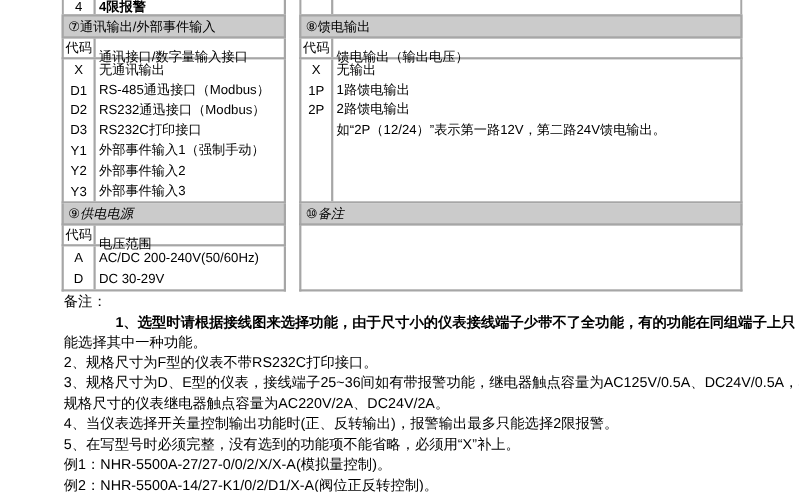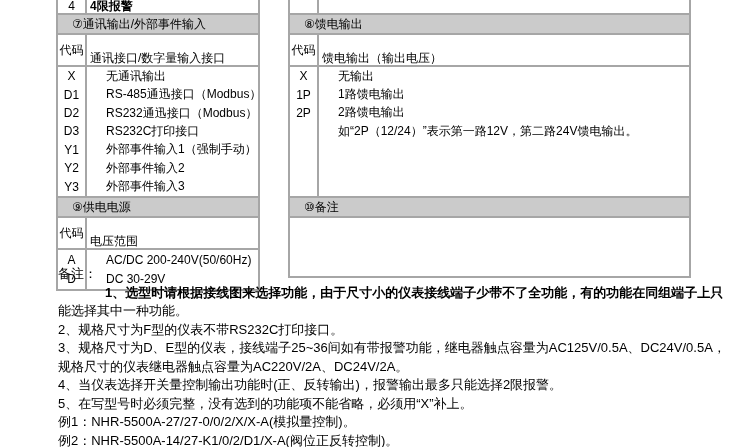--- a/index.html
+++ b/index.html
@@ -3,46 +3,46 @@
 <meta charset="utf-8">
 <style>
   html,body{margin:0;padding:0;}
   #page{
     position:relative;width:730px;height:447px;background:var(--page-bg,#fff);
     overflow:hidden;font-family:"Liberation Sans","DejaVu Sans",sans-serif;
     font-size:12px;color:var(--text,#000);
   }
   .tbl{position:absolute;top:0;display:flex;flex-direction:column;}
   #tbl-left{left:56px;width:204px;}
-  #tbl-right{left:288px;width:403px;}
+  #tbl-right{left:272px;width:403px;}
 
   .partial-row{height:13px;display:flex;overflow:hidden;}
   .partial-row .pcell{box-sizing:border-box;height:100%;display:flex;align-items:flex-end;line-height:13px;}
   .partial-row .code{width:31px;border-left:2px solid var(--border);border-right:2px solid var(--border);justify-content:center;}
   .partial-row .desc{flex:1;border-right:2px solid var(--border);padding-left:3px;font-weight:bold;}
 
   .sec-header{
     box-sizing:border-box;height:22px;background:var(--header-bg);
-    border:2px solid var(--border);display:flex;align-items:center;padding-left:14px;
+    border:2px solid var(--border);display:flex;align-items:center;padding-left:4px;
   }
-  .sec-header.no-top{height:20px;border-top:none;}
+  .sec-header.no-top{height:20px;border-top:none;font-style:italic;}
 
   .hdr-row{
-    box-sizing:border-box;height:32px;display:flex;
+    box-sizing:border-box;height:19px;display:flex;
     border-left:2px solid var(--border);border-right:2px solid var(--border);border-bottom:2px solid var(--border);
   }
   .hdr-row .code{width:27px;border-right:2px solid var(--border);display:flex;align-items:center;justify-content:center;}
   .hdr-row .desc{flex:1;display:flex;align-items:center;padding-left:3px;margin-top:16px;}
 
   .body-box{
     box-sizing:border-box;display:flex;
     border-left:2px solid var(--border);border-right:2px solid var(--border);border-bottom:2px solid var(--border);
   }
   .body-box .code-col{width:27px;border-right:2px solid var(--border);display:flex;flex-direction:column;}
-  .body-box .desc-col{flex:1;display:flex;flex-direction:column;padding-left:3px;overflow:hidden;margin-left:16px;}
+  .body-box .desc-col{flex:1;display:flex;flex-direction:column;padding-left:3px;overflow:hidden;}
   .body-box .ccell{display:flex;align-items:center;justify-content:center;}
   .body-box .dcell{display:flex;align-items:center;white-space:nowrap;}
   .h131{height:131px;}
   .h41{height:41px;}
   .flexrows > div{flex:1;}
   .fixed18 > div{height:18.4px;flex:none;}
 
   .empty-box{
     box-sizing:border-box;height:60px;
     border-left:2px solid var(--border);border-right:2px solid var(--border);border-bottom:2px solid var(--border);

